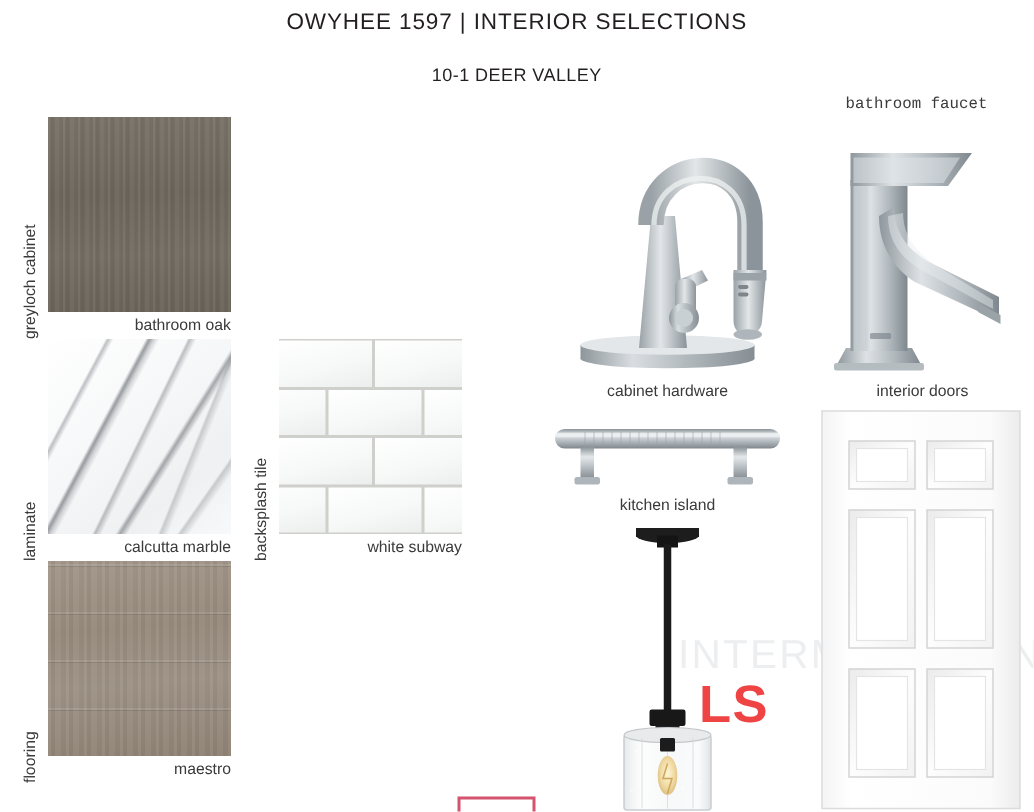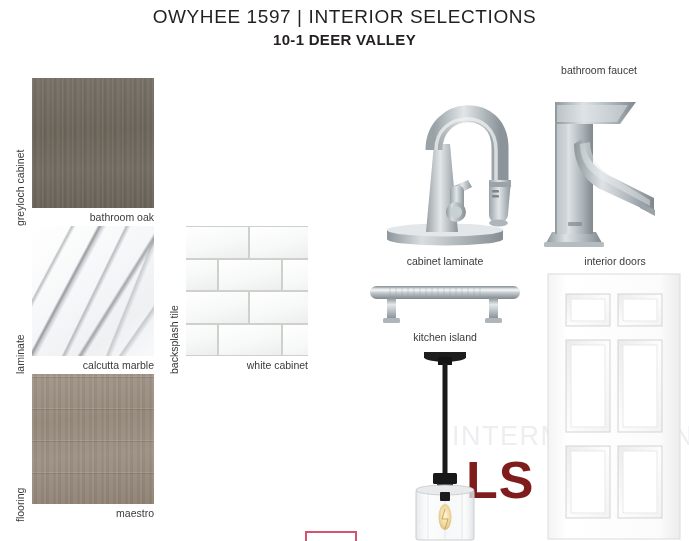--- a/index.html
+++ b/index.html
@@ -7,26 +7,26 @@
     width: 689px; height: 541px;
     background: #ffffff;
     font-family: "Liberation Sans", sans-serif;
     overflow: hidden;
   }
   #board { position: relative; width: 689px; height: 541px; background: #fff; }
 
   
   .hdr { position: absolute; left: 0; top: 6px; width: 689px; text-align: center; }
   .hdr-title {
-    font-size: 19px; letter-spacing: 0.6px; color: #231f20;
+    font-size: 15px; letter-spacing: 0.6px; color: #231f20;
     font-weight: 400; white-space: nowrap;
   }
   .hdr-sub {
-    font-size: 15px; font-weight: 700; letter-spacing: 0.3px;
-    color: #231f20; margin-top: 3px;
+    font-size: 12px; font-weight: 400; letter-spacing: 0.3px;
+    color: #231f20; margin-top: 20px;
   }
 
   
   .swatch-cell { position: absolute; }
   .sw-side {
     position: absolute; left: 0; bottom: 0;
     width: 14px; height: 130px;
     display: flex; align-items: flex-end; justify-content: flex-start;
   }
   .sw-side span {
@@ -103,22 +103,22 @@
   }
   .prod-art { position: absolute; left: 0; }
 
   
   .wm { position: absolute; pointer-events: none; user-select: none; }
   .wm-1 {
     left: 452px; top: 421px; font-size: 27px; letter-spacing: 1.5px;
     color: #eceef0; font-weight: 400; white-space: nowrap;
   }
   .wm-2 {
-    left: 466px; top: 450px; font-size: 52px; font-weight: 700;
-    color: #7f1d1d; letter-spacing: 1px; white-space: nowrap;
+    left: 466px; top: 450px; font-size: 35px; font-weight: 700;
+    color: #ef4444; letter-spacing: 1px; white-space: nowrap;
   }
 
   .pinkbox {
     position: absolute; left: 305px; top: 531px; width: 52px; height: 22px;
     border: 2px solid #d4536f; background: #ffffff;
   }
 </style>
 </head>
 <body>
 
@@ -171,21 +171,21 @@
         <div class="brow" style="top: 65px; height: 32.5px;">
           <div class="brick" style="left: 0px; width: 62px;"></div>
           <div class="brick" style="left: 64px; width: 62px;"></div>
         </div>
         <div class="brow" style="top: 97.5px; height: 32.5px;">
           <div class="brick" style="left: -31px; width: 62px;"></div>
           <div class="brick" style="left: 33px; width: 62px;"></div>
           <div class="brick" style="left: 97px; width: 62px;"></div>
         </div>
       </div>
-    <div class="sw-cap">white cabinet</div>
+    <div class="sw-cap">white subway</div>
   </div>
 
 
   <div class="wm wm-1">INTERMOUNTAIN</div>
   <div class="wm wm-2">LS</div>
 
   <div class="prod" style="left:350px; top:64px; width:190px; height:190px;">
     <div class="prod-art" style="top:16px; width:190px; height:174px;">
       <svg width="190" height="174" viewBox="0 0 190 174">
         <defs>
@@ -219,21 +219,21 @@
         <rect x="142" y="115" width="7" height="2.6" rx="1.2" fill="#7e868b"></rect>
 
         <path d="M104 106 L118 100 L122 107 L108 114 Z" fill="url(#nk2)"></path>
         <rect x="100" y="106" width="14" height="26" rx="5" fill="url(#nk2)"></rect>
         <circle cx="106" cy="132" r="10" fill="url(#nk)"></circle>
         <circle cx="106" cy="132" r="6" fill="#c9d0d4"></circle>
       </svg>
     </div>
   </div>
 
-  <div class="prod" style="left:524px; top:64px; width:150px; height:190px;">
+  <div class="prod" style="left:536px; top:64px; width:150px; height:190px;font-family:Liberation Mono, monospace;">
     <div class="prod-cap" style="top:0;">bathroom faucet</div>
     <div class="prod-art" style="top:18px; width:150px; height:172px;">
       <svg width="150" height="172" viewBox="0 0 150 172">
         <defs>
           <linearGradient id="bn" x1="0" y1="0" x2="1" y2="0">
             <stop offset="0" stop-color="#8e979c"></stop>
               <stop offset="0.35" stop-color="#dee2e5"></stop>
             <stop offset="0.7" stop-color="#aeb6bb"></stop>
               <stop offset="1" stop-color="#7f888e"></stop>
           </linearGradient>
@@ -255,21 +255,21 @@
         <path d="M60 56 C60 70, 66 82, 82 92 L130 116 L130 132 L74 106 C58 96, 50 80, 50 62 Z" fill="url(#bn)"></path>
         <path d="M66 60 C66 74, 74 86, 88 95 L126 118 L126 124 L82 100 C62 90, 56 76, 56 62 Z" fill="#e9edef" opacity="0.45"></path>
         <path d="M116 120 L131 128 L131 134 L116 126 Z" fill="#9aa3a8"></path>
 
         <rect x="44" y="140" width="14" height="4" rx="1" fill="#79838a" opacity="0.65"></rect>
       </svg>
     </div>
   </div>
 
   <div class="prod" style="left:350px; top:255px; width:190px; height:75px;">
-    <div class="prod-cap" style="top:0;">cabinet laminate</div>
+    <div class="prod-cap" style="top:0;">cabinet hardware</div>
     <div class="prod-art" style="top:18px; width:190px; height:56px;">
       <svg width="190" height="56" viewBox="0 0 190 56">
         <defs>
           <linearGradient id="bp" x1="0" y1="0" x2="0" y2="1">
             <stop offset="0" stop-color="#8b9398"></stop>
               <stop offset="0.3" stop-color="#e4e8ea"></stop>
             <stop offset="0.62" stop-color="#b6bdc1"></stop>
               <stop offset="1" stop-color="#7f878d"></stop>
           </linearGradient>
         </defs>

